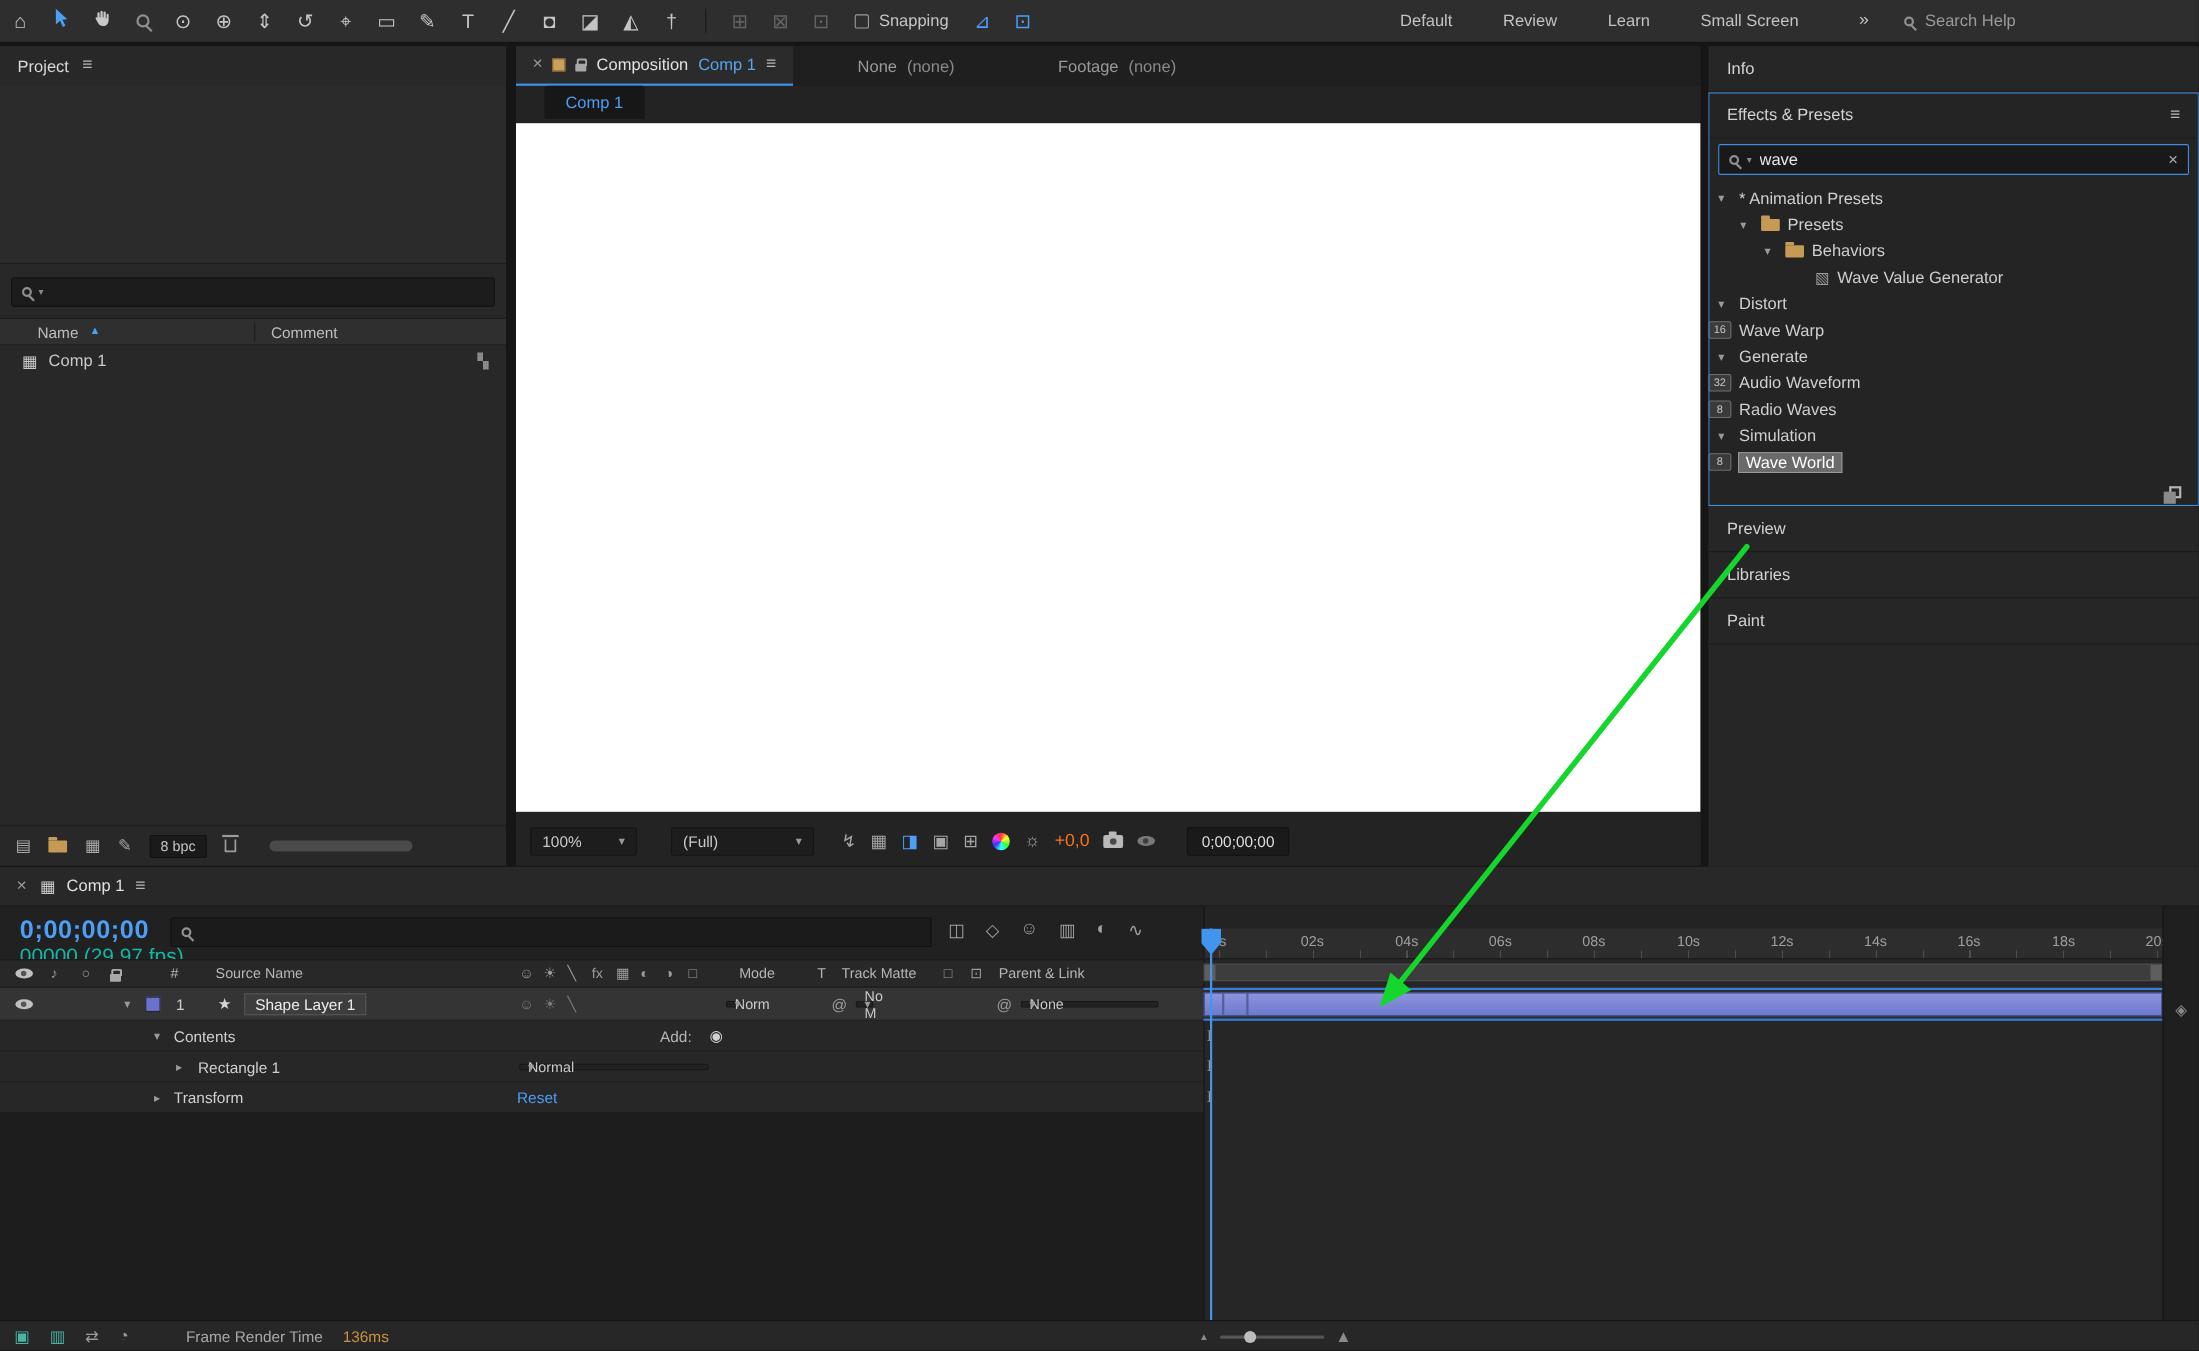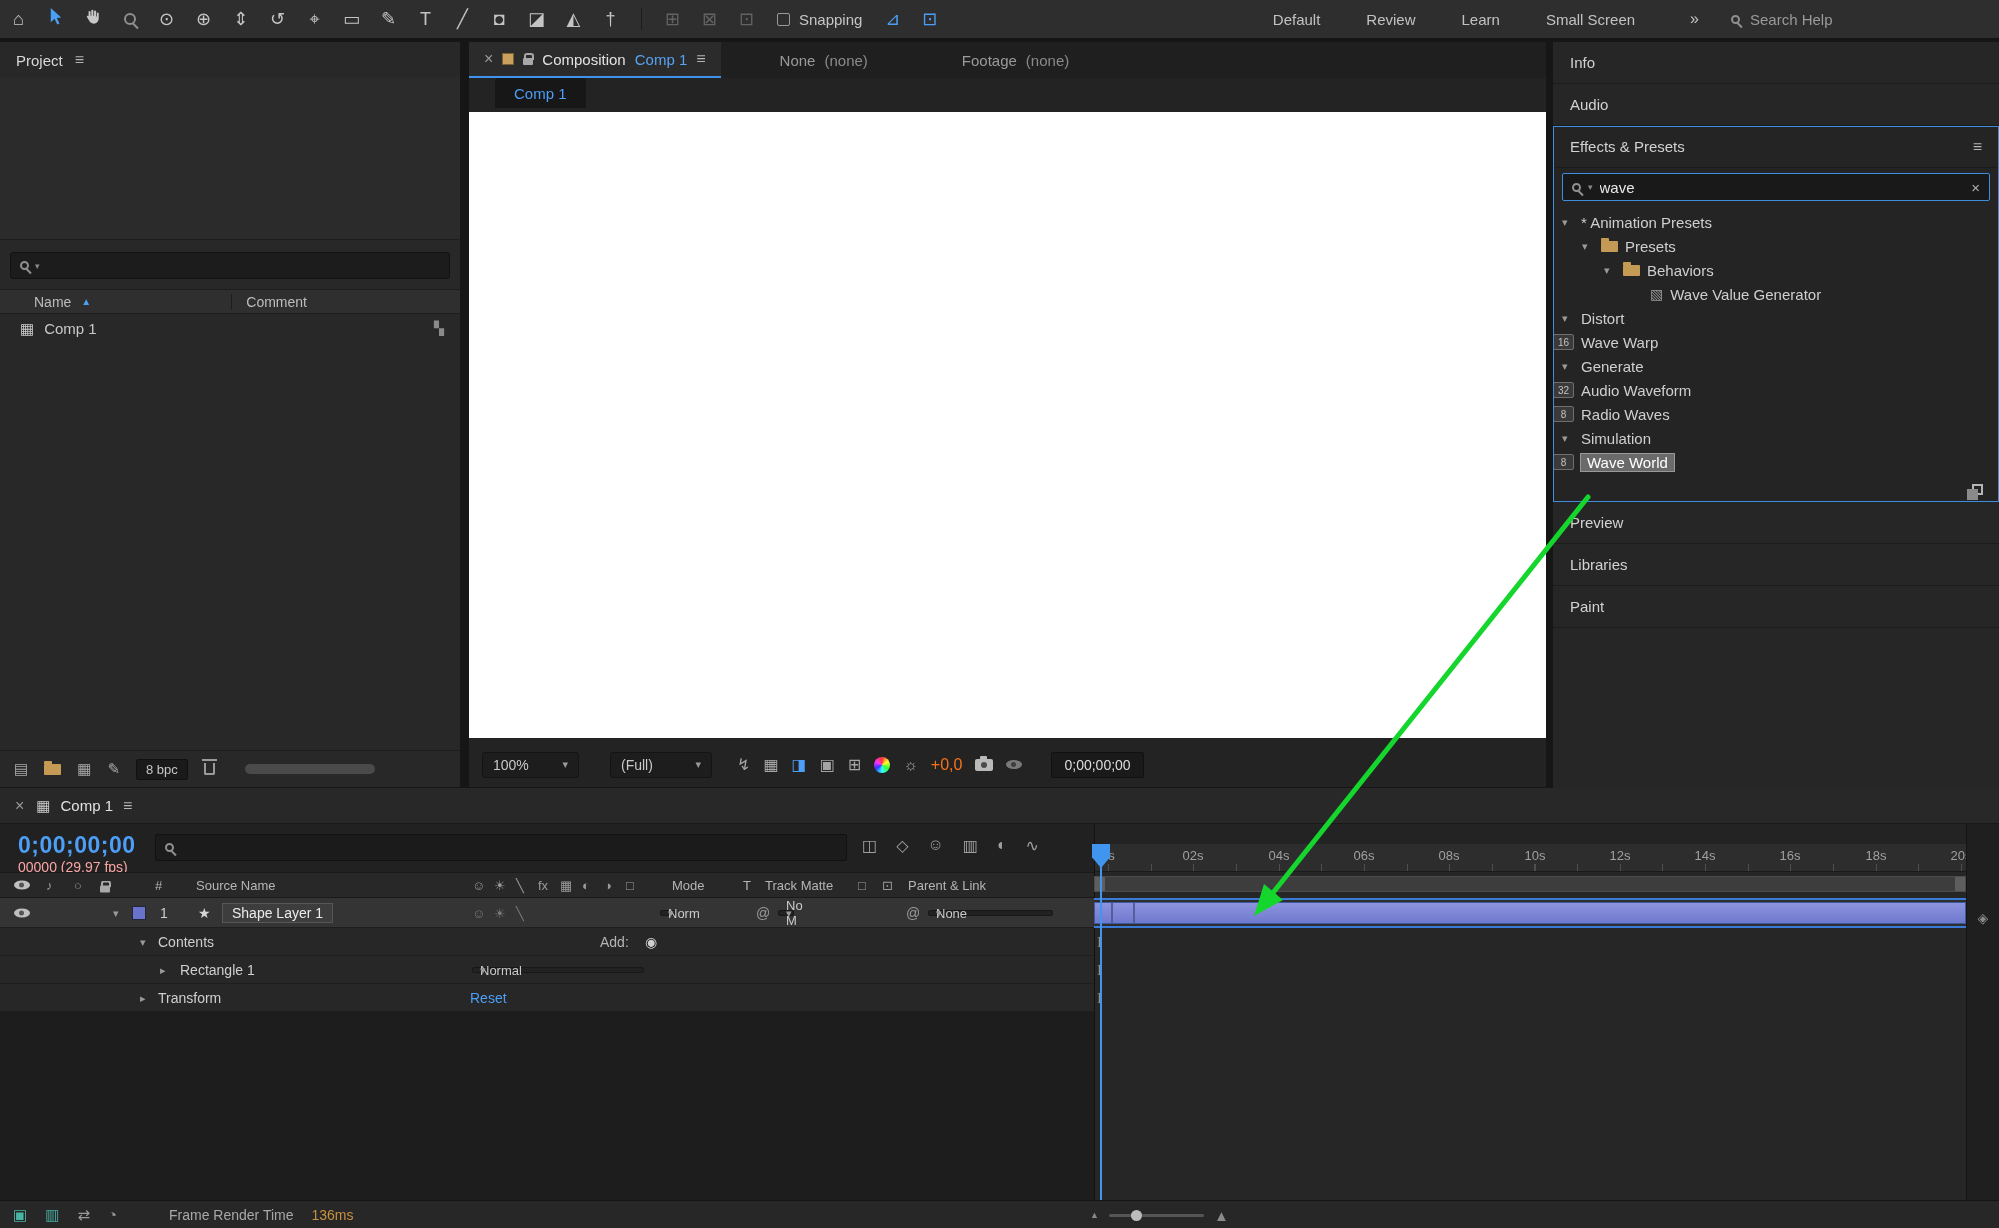--- a/index.html
+++ b/index.html
@@ -71,21 +71,21 @@
 .v-tab{display:flex;align-items:center;gap:9px;padding:0 15px;color:#9a9a9a}
 .v-tab.active{background:#2b2b2b;border-bottom:2px solid #3f93ee;color:#e2e2e2}
 .vt-target{color:#57a3f2}
 .dim2{color:#8a8a8a}
 .v-tab.gap1{margin-left:44px}
 .v-tab.gap2{margin-left:64px}
 .v-subtab{position:absolute;left:26px;top:36px;height:30px;background:#171717;color:#4d9ef6;display:flex;align-items:center;padding:0 19px;border-radius:3px 3px 0 0}
 .v-canvas{position:absolute;left:0;top:70px;width:1077px;height:626px;background:#fff}
 .v-controls{position:absolute;left:0;top:700px;right:0;height:45px;display:flex;align-items:center;gap:13px;padding:0 13px;background:#232323}
 .dd{display:flex;align-items:center;justify-content:space-between;gap:10px;background:#1d1d1d;border:1px solid #141414;border-radius:3px;padding:4px 10px;font-size:14px;color:#c9c9c9}
-.dd.z{width:97px}.dd.r{width:102px;margin-left:18px;margin-right:12px}
+.dd.z{width:97px}.dd.r{width:130px;margin-left:18px;margin-right:12px}
 .vc-i{color:#a5a5a5;font-size:16px}
 .vc-i.blue{color:#4d9ef6}
 .exposure{color:#f97316;font-size:16px}
 .tc{color:#dedede;margin-left:16px;padding:4px 12px;font-size:14px}
 
 
 .rightcol{position:absolute;left:1553px;top:42px;width:446px;height:746px;background:#262626;overflow:hidden}
 .rp{height:42px;display:flex;align-items:center;padding:0 17px;border-bottom:1px solid #1b1b1b;color:#d2d2d2}
 .ep{position:relative;outline:1px solid #3e8edd;outline-offset:-1px;background:#242424}
 .ep-h{justify-content:space-between}
@@ -97,21 +97,21 @@
 .tr.i0{padding-left:9px}.tr.i1{padding-left:29px}.tr.i2{padding-left:51px}.tr.i3{padding-left:97px}.tr.ie{}
 .presetic{color:#9a9a9a;font-size:14px}
 .sel{background:#6a6a6a;color:#fff;padding:0 6px;box-shadow:0 0 0 1px #999}
 .ep-foot{height:26px;display:flex;align-items:center;justify-content:flex-end;padding:0 16px}
 
 
 .timeline{position:absolute;left:0;top:788px;width:1999px;height:412px;background:#212121;overflow:hidden}
 .t-tabs{height:36px;background:#282828;border-bottom:1px solid #191919;display:flex;align-items:center;gap:12px;padding:0 15px}
 .t-tab{display:flex;align-items:center;gap:10px;color:#e0e0e0}
 .bigtime{position:absolute;left:18px;top:44px;color:#4d9ef6;font-size:23px;font-weight:bold;letter-spacing:.5px}
-.frameinfo{position:absolute;left:18px;top:71px;color:#fca5a5;font-size:14px}
+.frameinfo{position:absolute;left:18px;top:71px;color:#14b8a6;font-size:19px}
 .t-search{position:absolute;left:155px;top:46px;width:692px;height:27px;background:#1b1b1b;border:1px solid #111;border-radius:2px;display:flex;align-items:center;gap:7px;padding:0 9px}
 .t-search input{flex:1;background:transparent;border:none;outline:none;color:#ccc}
 .t-icons{position:absolute;left:862px;top:48px;display:flex;gap:19px;color:#9f9f9f;font-size:16px}
 .t-rightzone{position:absolute;left:1094px;top:84px;width:872px;height:328px;background:#262626;border-left:1px solid #121212}
 .t-rulertop{position:absolute;left:1094px;top:36px;width:872px;height:20px;background:#232323;border-left:1px solid #121212}
 .t-ruler{position:absolute;left:1094px;top:56px;width:872px;height:28px;background:#2d2d2d;border-bottom:1px solid #1a1a1a;border-left:1px solid #121212}
 .t-ruler::after{content:"";position:absolute;left:13px;right:0;bottom:0;height:7px;
  background:repeating-linear-gradient(90deg,#4e4e4e 0 1px,transparent 1px 42.65px)}
 .tick{position:absolute;top:4px;transform:translateX(-50%);font-size:13px;color:#a0a0a0}
 .workarea{position:absolute;left:1094px;top:88px;width:872px;height:16px;background:#3d3d3d;border:1px solid #4c4c4c}
@@ -320,23 +320,20 @@
       <span class="camicon"></span>
       <span class="eyeicon dimmed"></span>
       <span class="well tc">0;00;00;00</span>
     </div>
   </div>
 
   <div class="rightcol">
     <div class="rp">
         <span>Info</span>
       </div>
-    <div class="rp">
-        <span>Audio</span>
-      </div>
 
     <div class="ep">
       <div class="rp ep-h">
         <span>Effects &amp; Presets</span>
         <span class="menu">≡</span>
       </div>
       <div class="ep-search">
         <span class="magicon"></span>
         <span class="caret-mini">▾</span>
         <input value="wave" style="">

